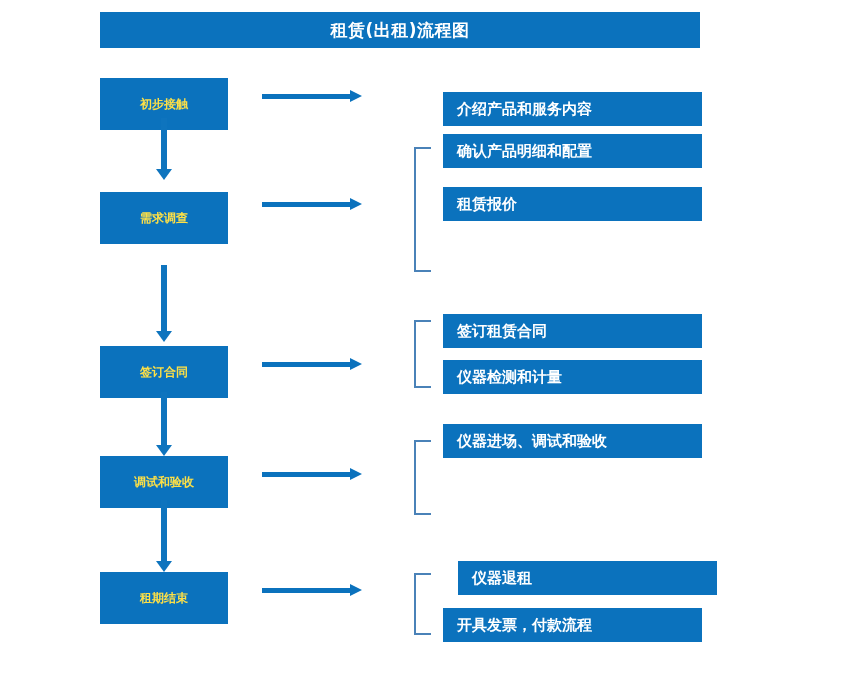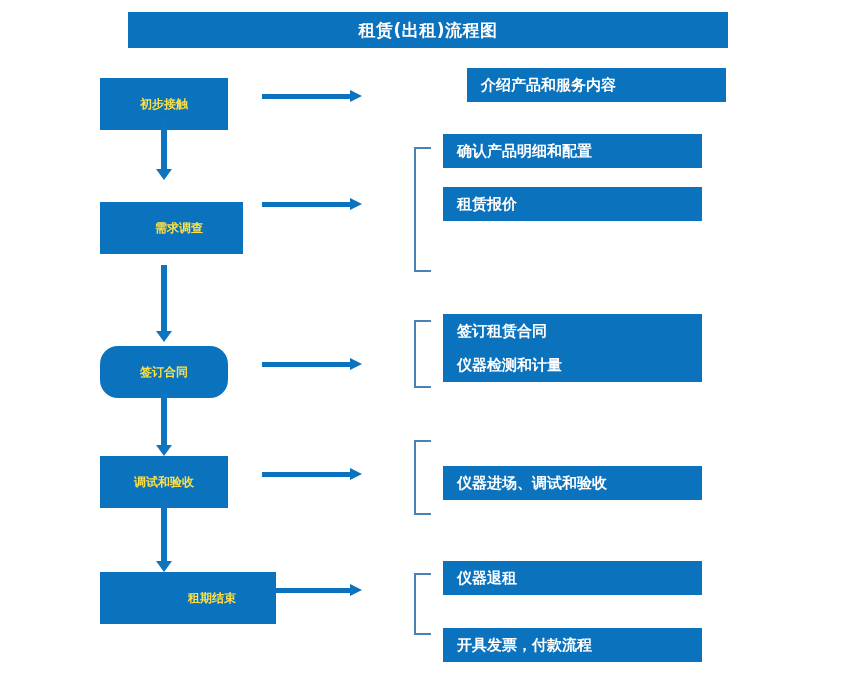--- a/index.html
+++ b/index.html
@@ -31,21 +31,20 @@
     height: 36px;
     background: #0B72BD;
     color: #ffffff;
     display: flex;
     align-items: center;
     justify-content: center;
     font-size: 17px;
     font-weight: bold;
     letter-spacing: 0.5px;
     white-space: nowrap;
-    margin-left: 28px;
   }
 
   
   .stage-box {
     position: absolute;
     left: 100px;
     width: 128px;
     height: 52px;
     background: #0B72BD;
     color: #fde047;
@@ -141,82 +140,82 @@
 
   <div class="title-bar">租赁(出租)流程图</div>
 
   <div class="stage-box" style="top:78px;">初步接触</div>
 
   <div class="h-arrow" style="top:89px;">
     <div class="shaft"></div>
     <div class="head"></div>
   </div>
 
-  <div class="detail-box" style="top:68px;margin-left:24px;">介绍产品和服务内容</div>
+  <div class="detail-box" style="top:92px;">介绍产品和服务内容</div>
 
   <div class="v-arrow" style="top:118px; height:62px;">
     <div class="shaft" style="height:51px;"></div>
     <div class="head" style="top:51px;"></div>
   </div>
 
-  <div class="stage-box" style="top:202px;padding-left:15px;">需求调查</div>
+  <div class="stage-box" style="top:192px;">需求调查</div>
 
   <div class="h-arrow" style="top:197px;">
     <div class="shaft"></div>
     <div class="head"></div>
   </div>
 
   <div class="bracket" style="top:147px; height:125px;"></div>
 
   <div class="detail-box" style="top:187px;">租赁报价</div>
   <div class="detail-box" style="top:134px;">确认产品明细和配置</div>
 
   <div class="v-arrow" style="top:265px; height:78px;">
     <div class="shaft" style="height:66px;"></div>
     <div class="head" style="top:66px;"></div>
   </div>
 
-  <div class="stage-box" style="top:346px;border-radius:18px;">签订合同</div>
+  <div class="stage-box" style="top:346px;">签订合同</div>
 
   <div class="h-arrow" style="top:357px;">
     <div class="shaft"></div>
     <div class="head"></div>
   </div>
 
   <div class="bracket" style="top:320px; height:68px;"></div>
 
   <div class="detail-box" style="top:314px;text-align:right;">签订租赁合同</div>
-  <div class="detail-box" style="top:348px;">仪器检测和计量</div>
+  <div class="detail-box" style="top:360px;">仪器检测和计量</div>
 
   <div class="v-arrow" style="top:392px; height:64px;">
     <div class="shaft" style="height:53px;"></div>
     <div class="head" style="top:53px;"></div>
   </div>
 
   <div class="stage-box" style="top:456px;">调试和验收</div>
 
   <div class="h-arrow" style="top:467px;">
     <div class="shaft"></div>
     <div class="head"></div>
   </div>
 
   <div class="bracket" style="top:440px; height:75px;"></div>
 
-  <div class="detail-box" style="top:424px;margin-top:42px;">仪器进场、调试和验收</div>
+  <div class="detail-box" style="top:424px;">仪器进场、调试和验收</div>
 
   <div class="v-arrow" style="top:500px; height:72px;">
     <div class="shaft" style="height:61px;"></div>
     <div class="head" style="top:61px;"></div>
   </div>
 
-  <div class="stage-box" style="top:572px;padding-left:48px;">租期结束</div>
+  <div class="stage-box" style="top:572px;">租期结束</div>
 
   <div class="h-arrow" style="top:583px;">
     <div class="shaft"></div>
     <div class="head"></div>
   </div>
 
   <div class="bracket" style="top:573px; height:62px;"></div>
 
-  <div class="detail-box" style="top:561px;">仪器退租</div>
-  <div class="detail-box" style="top:628px;">开具发票，付款流程</div>
+  <div class="detail-box" style="top:561px;margin-left:15px;">仪器退租</div>
+  <div class="detail-box" style="top:608px;">开具发票，付款流程</div>
 
 </div>
 
 </body></html>

